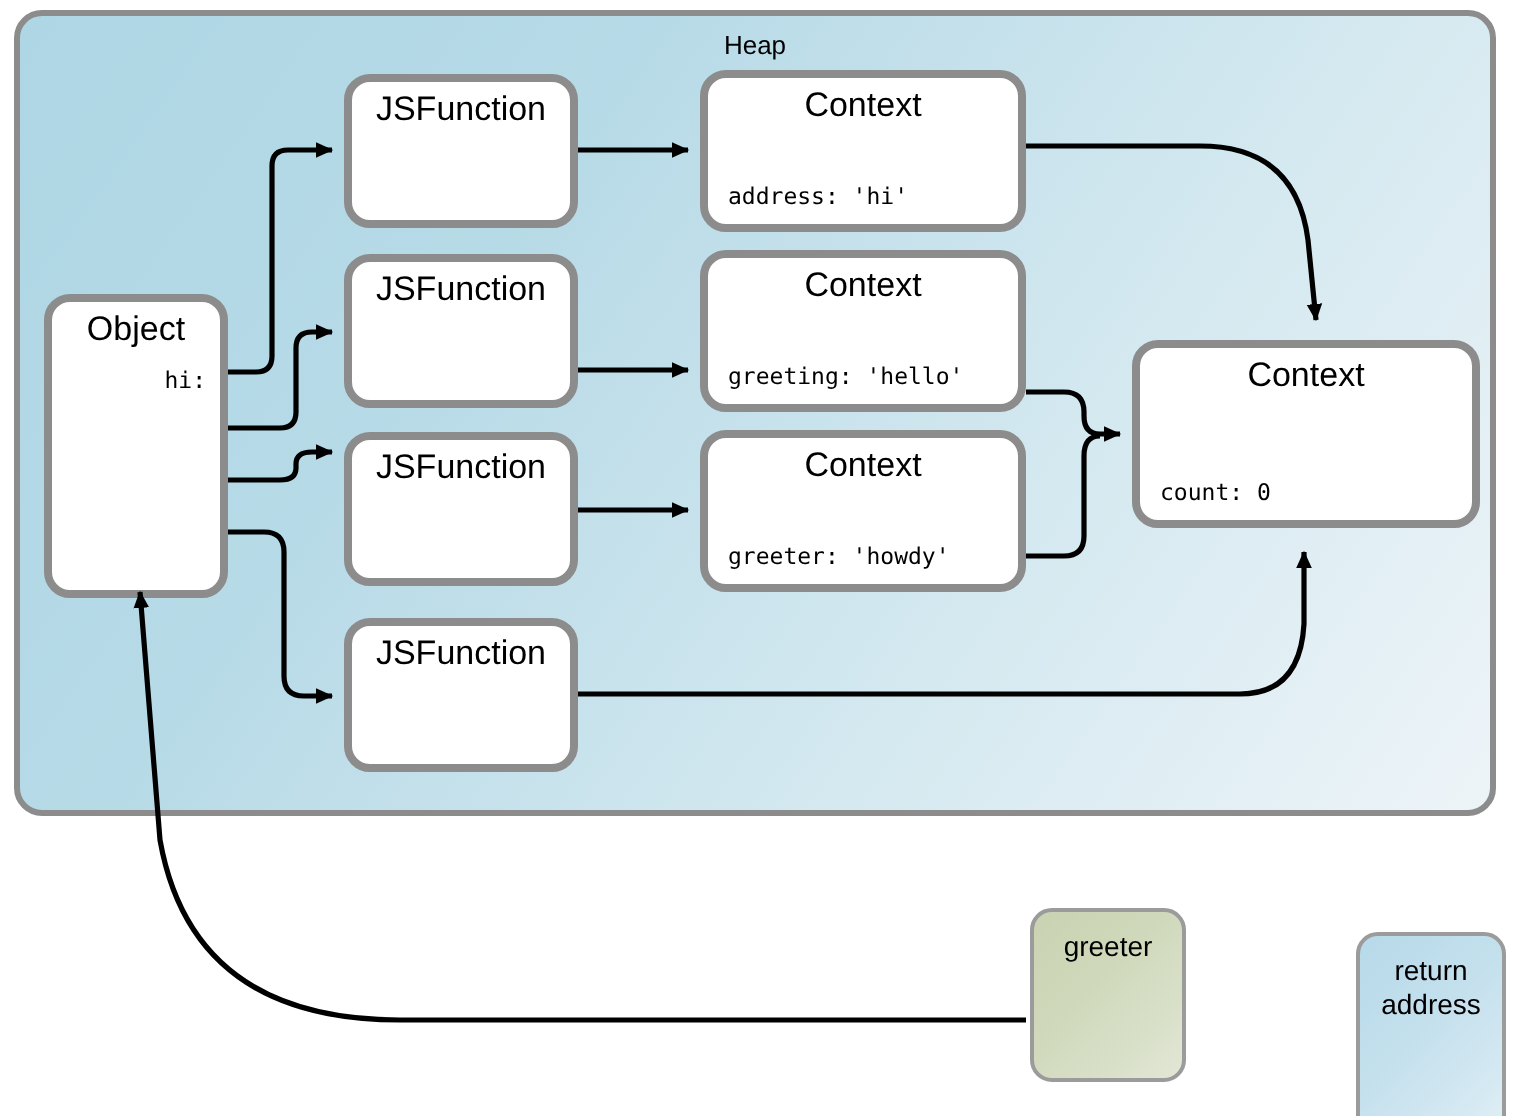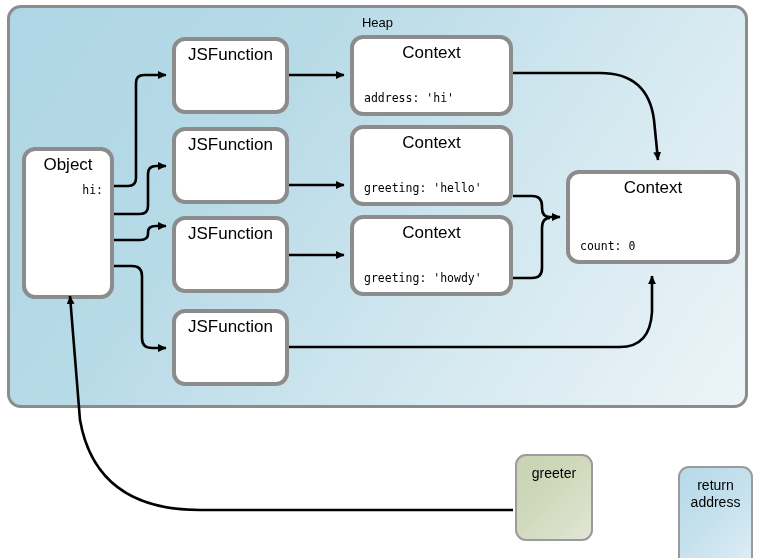--- a/index.html
+++ b/index.html
@@ -185,21 +185,21 @@
   <div class="node ctx" id="ctx-hi">
     <div class="title">Context</div>
     <div class="mono-bottom">address: 'hi'</div>
   </div>
   <div class="node ctx" id="ctx-hello">
     <div class="title">Context</div>
     <div class="mono-bottom">greeting: 'hello'</div>
   </div>
   <div class="node ctx" id="ctx-howdy">
     <div class="title">Context</div>
-    <div class="mono-bottom">greeting: 'howdy'</div>
+    <div class="mono-bottom">greeter: 'howdy'</div>
   </div>
   <div class="node" id="ctx-shared">
     <div class="title">Context</div>
     <div class="mono-bottom">count: 0</div>
   </div>
 
   <div class="stack-cell" id="cell-greeter">greeter</div>
   <div class="stack-cell" id="cell-return-address">
     <span>return<br>address</span>
   </div>

